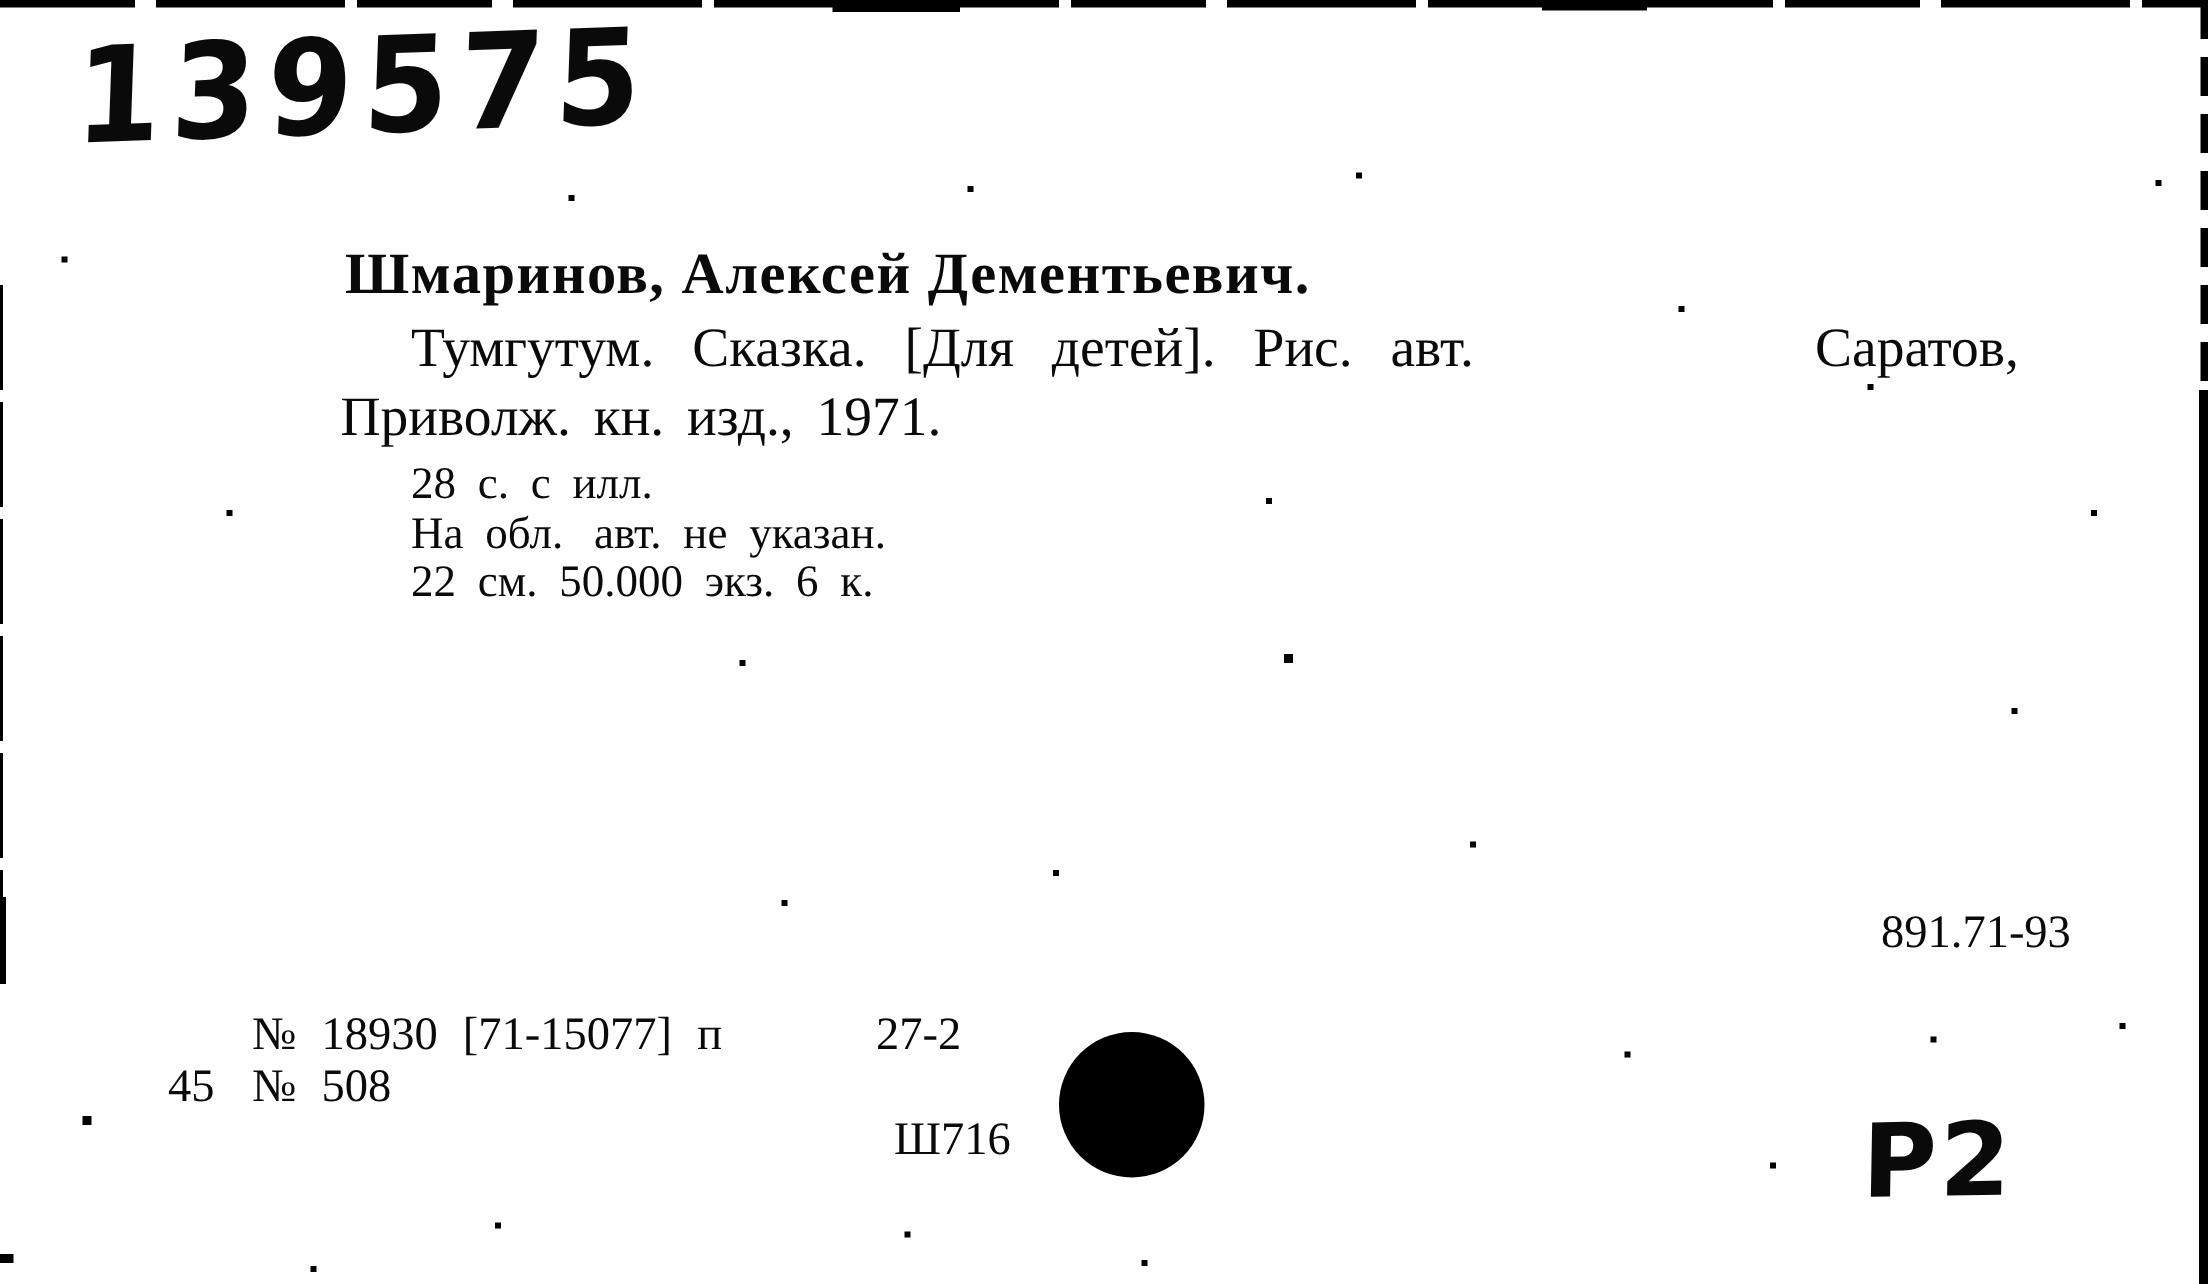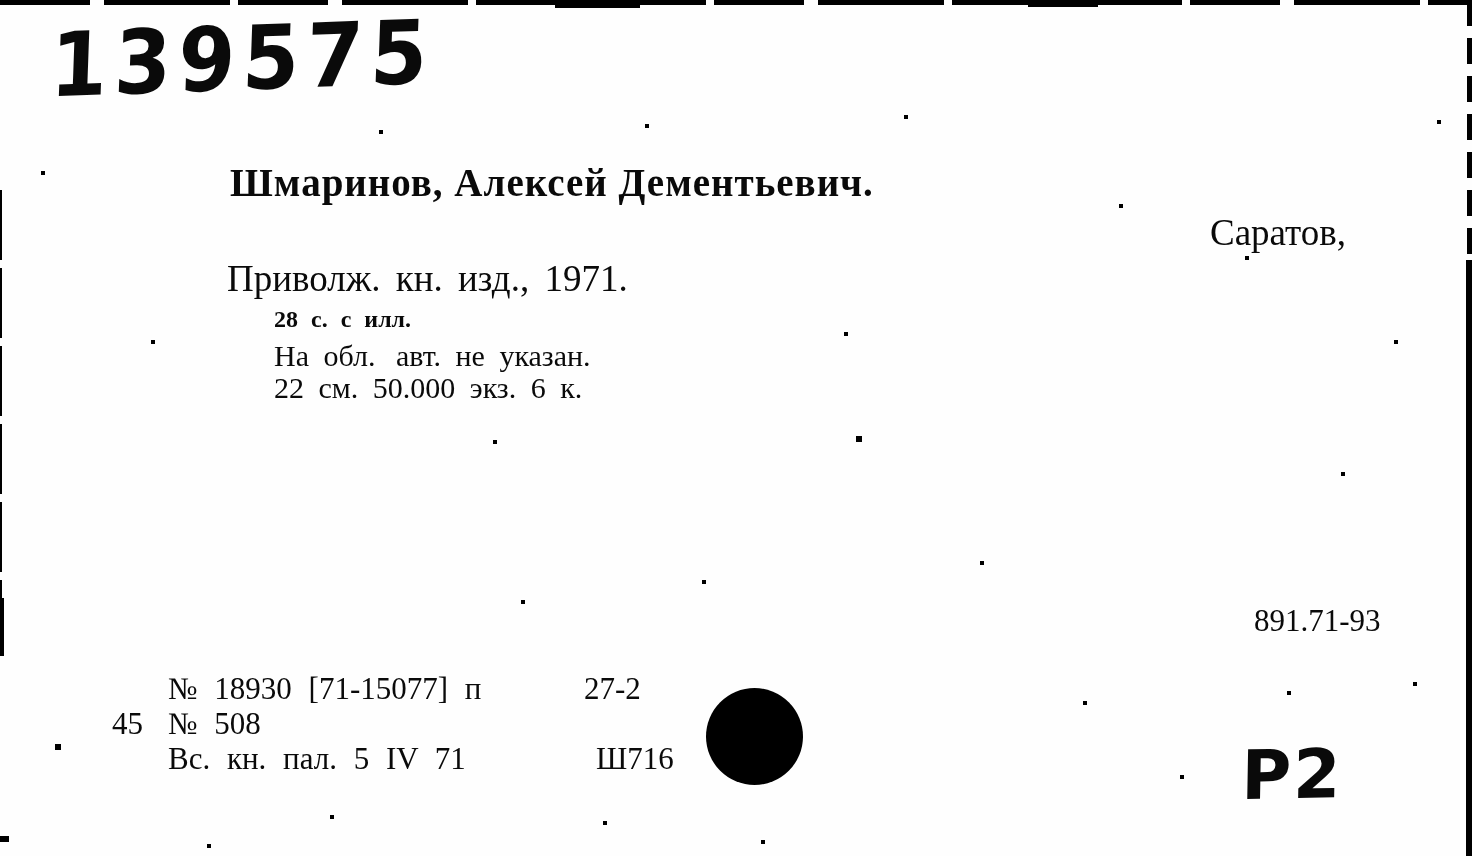--- a/index.html
+++ b/index.html
@@ -66,21 +66,21 @@
     letter-spacing: 2px;
     transform: rotate(-1deg) skewX(-2deg);
     transform-origin: left top;
   }
   
   .printed { position: absolute; white-space: nowrap; }
   .heading   { left: 230px; top: 160px; font-size: 39px; font-weight: 700; letter-spacing: 1px; }
   .title     { left: 274px; top: 211px; font-size: 37px; word-spacing: 16px; }
   .place     { left: 1210px; top: 211px; font-size: 37px; text-align: right; }
   .imprint   { left: 227px; top: 257px; font-size: 37px; word-spacing: 6px; }
-  .collation { left: 274px; top: 306px; font-size: 24px; word-spacing: 7px; font-weight: bold; }
+  .collation { left: 274px; top: 306px; font-size: 30px; word-spacing: 7px; }
   .note      { left: 274px; top: 339px; font-size: 30px; word-spacing: 7px; }
   .sizeline  { left: 274px; top: 371px; font-size: 30px; word-spacing: 7px; }
   .tracings  { left: 279px; top: 492px; font-size: 31px; word-spacing: 10px; }
   .udc       { left: 1254px; top: 603px; font-size: 31px; }
   .reg-number   { left: 168px; top: 671px; font-size: 31px; word-spacing: 9px; }
   .reg-series   { left: 584px; top: 671px; font-size: 31px; }
   .batch-prefix { left: 112px; top: 706px; font-size: 31px; }
   .batch-number { left: 168px; top: 706px; font-size: 31px; word-spacing: 9px; }
   .chamber      { left: 168px; top: 741px; font-size: 31px; word-spacing: 9px; }
   .author-mark  { left: 596px; top: 741px; font-size: 31px; }
@@ -118,20 +118,21 @@
   <div class="edge-right-solid"></div>
   <div class="edge-left-line"></div>
   <div class="edge-left-thick"></div>
   <div class="edge-left-mark"></div>
   <div class="speckles"></div>
 
   <div class="handwritten accession">139575</div>
 
   <div class="printed heading">Шмаринов, Алексей Дементьевич.</div>
 
+  <div class="printed title">Тумгутум. Сказка. [Для детей]. Рис. авт.</div>
 
   <div class="printed place">Саратов,</div>
 
   <div class="printed imprint">Приволж. кн. изд., 1971.</div>
 
   <div class="printed collation">28 с. с илл.</div>
 
   <div class="printed note">На обл.  авт. не указан.</div>
 
   <div class="printed sizeline">22 см. 50.000 экз. 6 к.</div>
@@ -140,21 +141,20 @@
   <div class="printed udc">891.71-93</div>
 
   <div class="printed reg-number">№ 18930 [71-15077] п</div>
 
   <div class="printed reg-series">27-2</div>
 
   <div class="printed batch-prefix">45</div>
 
   <div class="printed batch-number">№ 508</div>
 
-  <div class="printed chamber">Вс. кн. пал. 5 IV 71</div>
 
   <div class="printed author-mark">Ш716</div>
 
   <div class="hole-punch"></div>
 
   <div class="handwritten class-mark">Р2</div>
 
 </div>
 
 </body></html>

